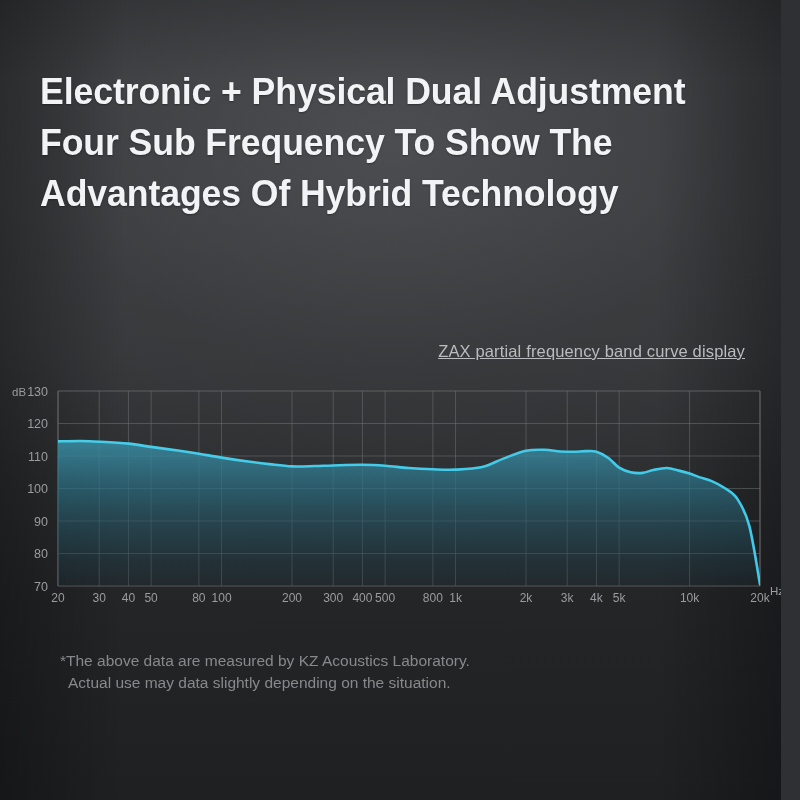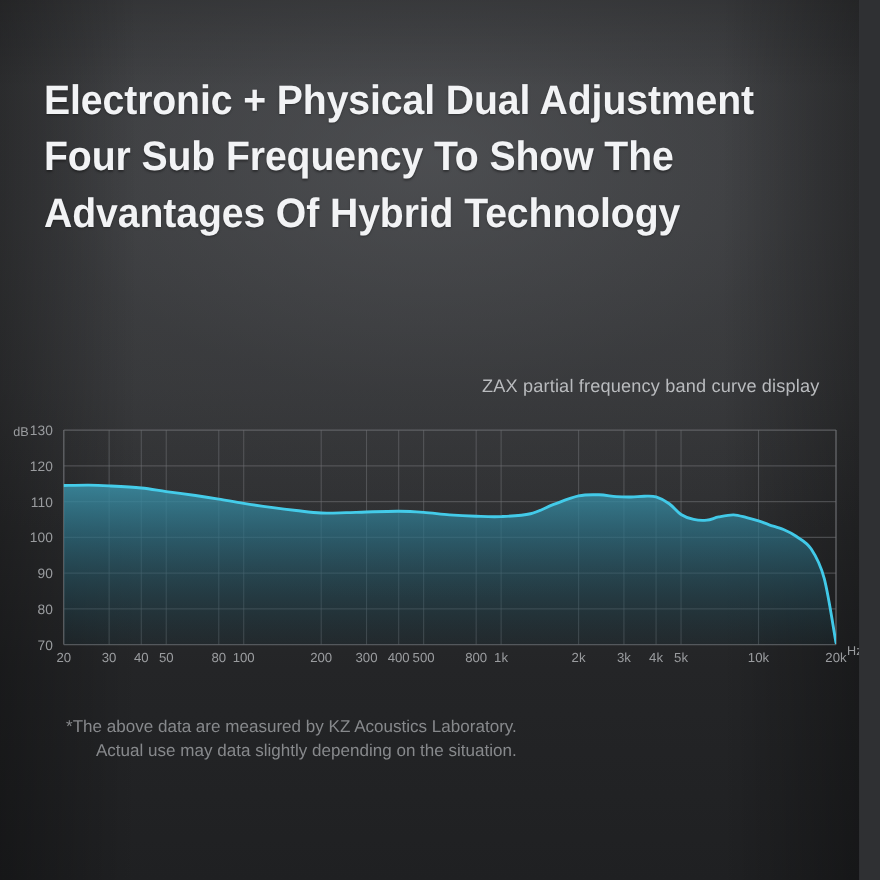--- a/index.html
+++ b/index.html
@@ -58,20 +58,21 @@
   
   .chart-caption {
     position: absolute;
     right: 36px;
     top: 342px;
     color: #b9bbbe;
     font-size: 16.5px;
     letter-spacing: 0.15px;
     z-index: 4;
     white-space: nowrap;
+    text-decoration: underline;
   }
 
   
   #chart-wrap {
     position: absolute;
     left: 0;
     top: 376px;
     width: 800px;
     height: 235px;
     z-index: 3;
@@ -88,21 +89,20 @@
   .tick-label.y { font-size: 12.5px; text-anchor: end; }
   .tick-label.x { font-size: 12px; text-anchor: middle; }
   .axis-unit { font-size: 11.5px; }
 
   
   .footnote {
     position: absolute;
     left: 60px;
     top: 650px;
     z-index: 4;
-    text-align: right;
   }
   .footnote .fn-line {
     display: block;
     color: #87898c;
     font-size: 15.5px;
     line-height: 22px;
     white-space: nowrap;
   }
   .footnote .fn-line.indent { padding-left: 8px; }
 </style>

